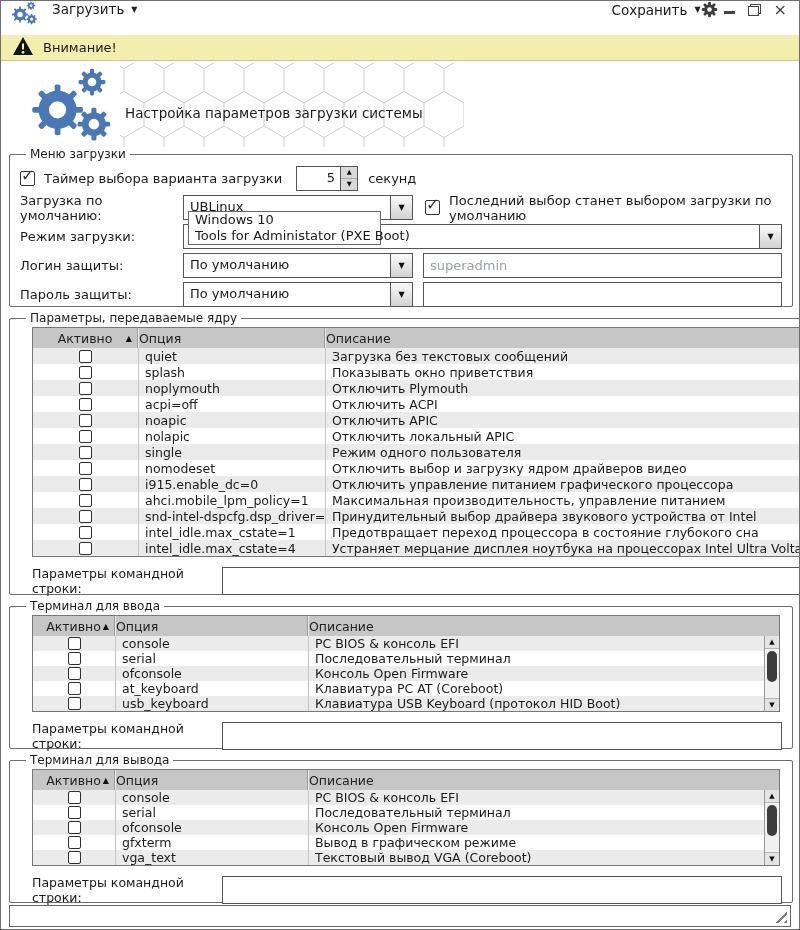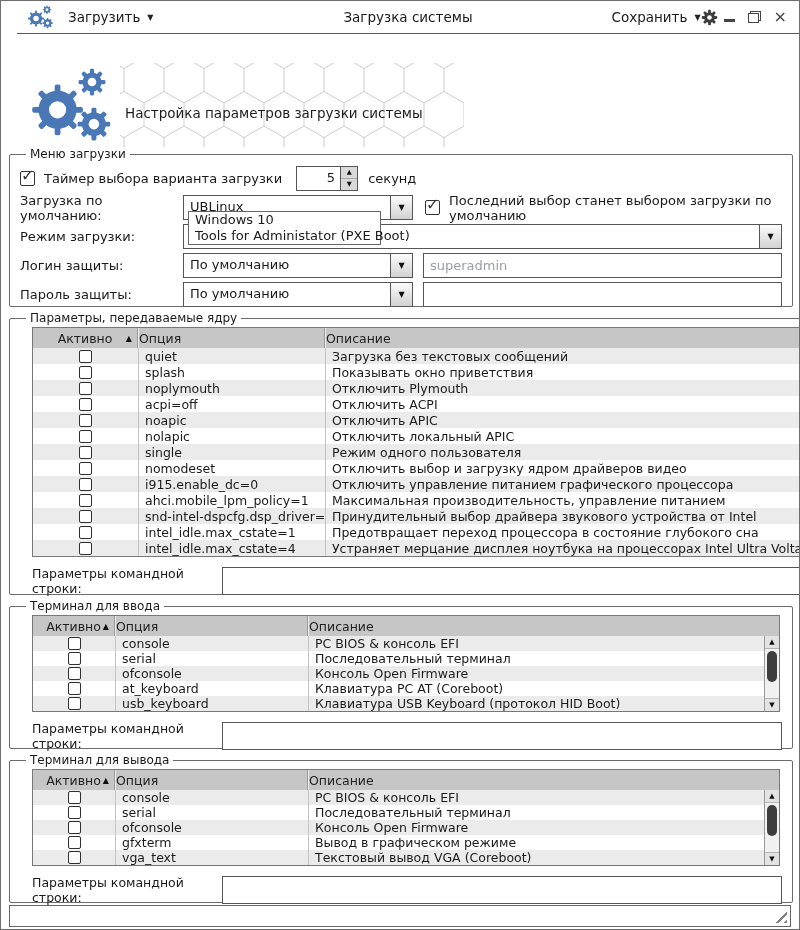--- a/index.html
+++ b/index.html
@@ -4,22 +4,22 @@
 <style>
   * { box-sizing: border-box; margin: 0; padding: 0; }
   html,body { background:#fff; }
   .win {
     position: relative; width: 800px; height: 930px;
     background: #fff; border: 1px solid #6e6e6e;
     font-family: "DejaVu Sans", sans-serif; font-size: 13px; color: #1a1a1a;
     overflow: hidden;
   }
   
-  .titlebar { position:absolute; top:0; left:16px; right:0; height:33px; background:#fff;
-    border-bottom:1px solid #5a5a5a; display:flex; align-items:center; }
+  .titlebar { position:absolute; top:0; left:0; right:0; height:41px; background:#fff;
+    border-bottom:1px solid #5a5a5a; display:flex; align-items:flex-start; }
   .tb-logo { margin-left:9px; display:flex; align-items:center; }
   .menu-btn { display:flex; align-items:center; gap:7px; margin-left:14px; cursor:default; font-size:13.5px; }
   .menu-arrow { font-size:8px; color:#222; }
   .tb-title { position:absolute; left:0; right:0; text-align:center; font-size:13.5px; pointer-events:none; }
   .tb-right { margin-left:auto; display:flex; align-items:center; margin-right:12px; }
   .winctl { display:flex; align-items:center; gap:13px; margin-left:6px; }
   .ic-min { width:11px; height:3px; background:#444; margin-top:6px; }
   .ic-max { position:relative; width:13px; height:12px; }
   .ic-max::before { content:""; position:absolute; right:0; top:0; width:9px; height:8px; border:1.4px solid #444; }
   .ic-max::after  { content:""; position:absolute; left:0; bottom:0; width:9px; height:8px; border:1.4px solid #444; background:#fff; }
@@ -156,39 +156,48 @@
   <div class="titlebar">
     <span class="tb-logo">
       <svg viewBox="0 0 92 78" width="28" height="24">
           <use href="#gears-logo" fill="#4a78b7"></use>
         </svg>
     </span>
     <span class="menu-btn">
       <span>Загрузить</span>
       <span class="menu-arrow">▼</span>
     </span>
-    <span class="tb-title">Загрузка системы</span>
     <span class="tb-right">
       <span class="menu-btn" style="margin-left:0">
         <span>Сохранить</span>
         <span class="menu-arrow">▼</span>
       </span>
       <span style="display:flex">
         <svg viewBox="0 0 24 24" width="17" height="17">
             <use href="#gear-single" fill="#3d3d3d"></use>
           </svg>
       </span>
       <span class="winctl">
         <span class="ic-min"></span>
         <span class="ic-max"></span>
         <span class="ic-close">×</span>
       </span>
     </span>
   </div>
 
+  <div class="warnbar">
+    <span class="warn-ic">
+      <svg width="22" height="20" viewBox="0 0 24 22">
+        <path d="M12 1 L23 21 H1 Z" fill="#111"></path>
+        <rect x="10.9" y="8" width="2.2" height="7" rx="1" fill="#f2efae"></rect>
+        <circle cx="12" cy="18" r="1.5" fill="#f2efae"></circle>
+      </svg>
+    </span>
+    <span class="warn-text">Внимание!</span>
+  </div>
 
   <div class="banner">
     <span class="banner-gears">
       <svg viewBox="0 0 92 78" width="88" height="76">
           <use href="#gears-logo" fill="#4a78b7"></use>
         </svg>
     </span>
     <svg class="hexsvg" width="344" height="84">
       <defs>
         <pattern id="hexpat" width="40" height="69" patternUnits="userSpaceOnUse" patternTransform="translate(4,-6)">

